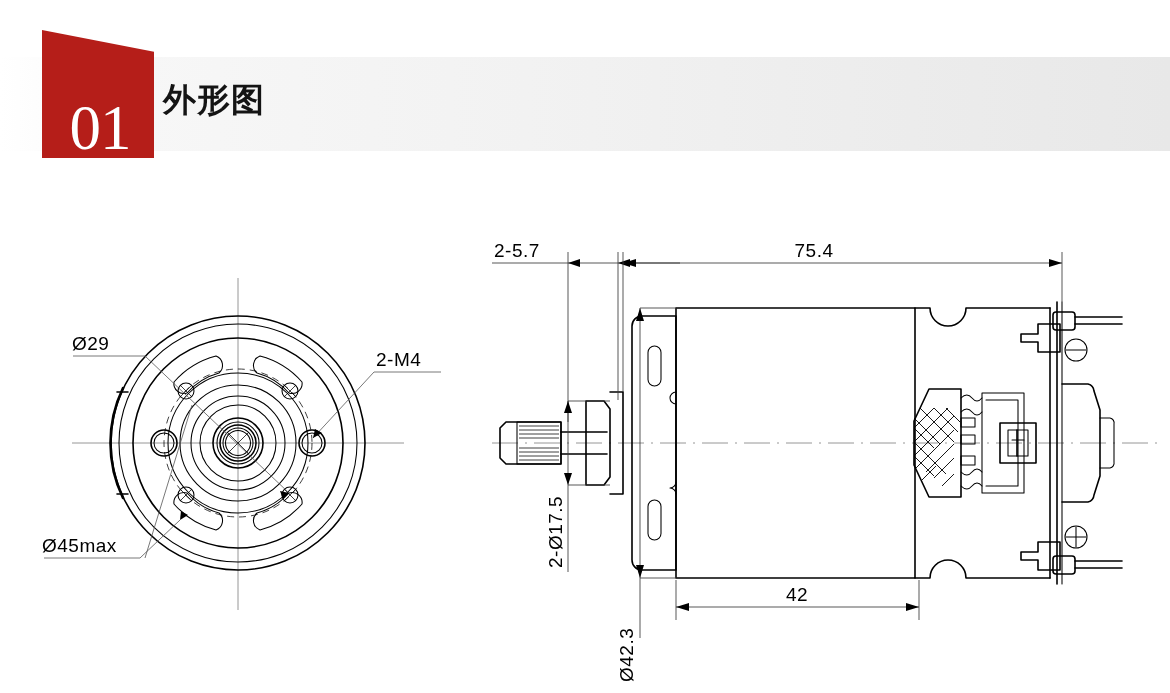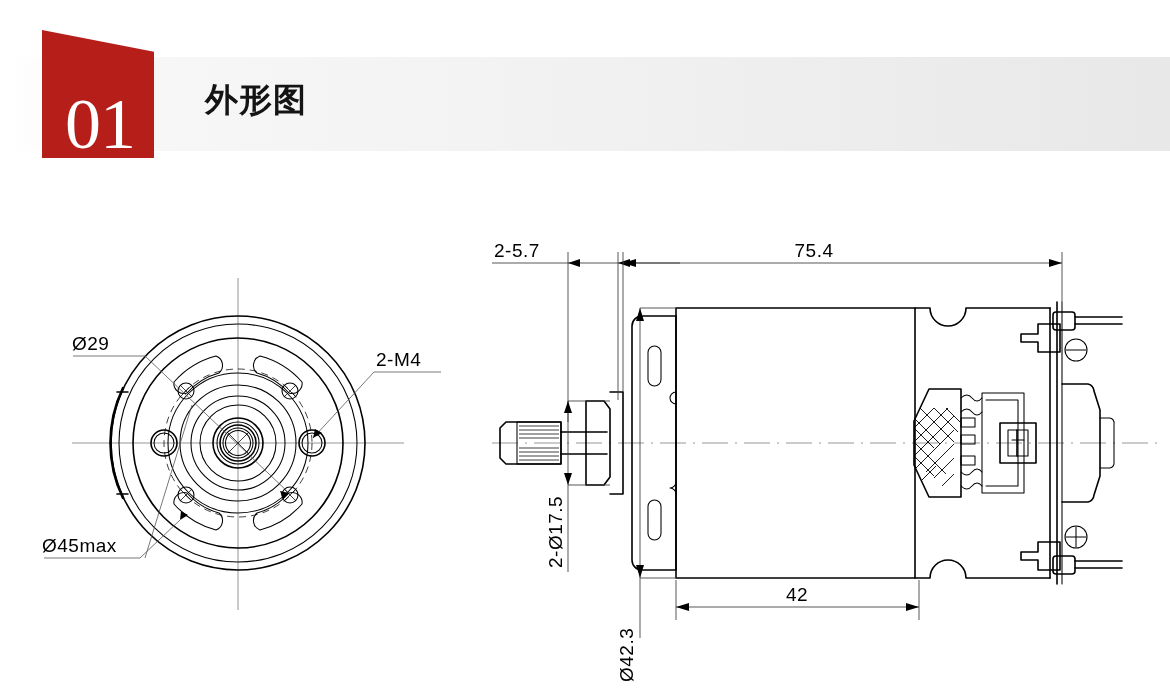--- a/index.html
+++ b/index.html
@@ -16,29 +16,29 @@
   }
   #section-badge{
     position:absolute;left:42px;top:30px;width:112px;height:128px;
     background:#b51e19;
     clip-path:polygon(0% 0%, 100% 17%, 100% 100%, 0% 100%);
     z-index:3;
   }
   #badge-number{
     position:absolute;left:44px;top:30px;width:112px;height:128px;
     display:flex;align-items:flex-end;justify-content:center;
-    color:#ffffff;font-size:72px;line-height:0.93;
+    color:#ffffff;font-size:63px;line-height:0.93;
     font-family:"Liberation Serif","DejaVu Serif",serif;
     letter-spacing:-1px;z-index:4;pointer-events:none;
   }
   #section-title{
     position:absolute;left:163px;top:78px;
     font-size:33px;color:#141414;
     font-family:"DejaVu Sans","Liberation Sans",sans-serif;
-    font-weight:600;letter-spacing:1px;z-index:4;margin-left:42px;
+    font-weight:600;letter-spacing:1px;z-index:4;
   }
   
   #drawing-area{position:absolute;left:0;top:160px;width:1170px;height:533px;}
   svg{display:block;}
   .ln{fill:none;stroke:#000000;stroke-width:1.6;stroke-linecap:round;stroke-linejoin:round;}
   .ln-thin{fill:none;stroke:#000000;stroke-width:1.05;stroke-linecap:round;stroke-linejoin:round;}
   .ln-hair{fill:none;stroke:#000000;stroke-width:0.75;}
   .ln-lead{fill:none;stroke:#555555;stroke-width:0.8;}
   .ln-center{fill:none;stroke:#8a8a8a;stroke-width:0.9;}
   .ln-dash{fill:none;stroke:#8a8a8a;stroke-width:0.9;stroke-dasharray:26 7 2 7;}

